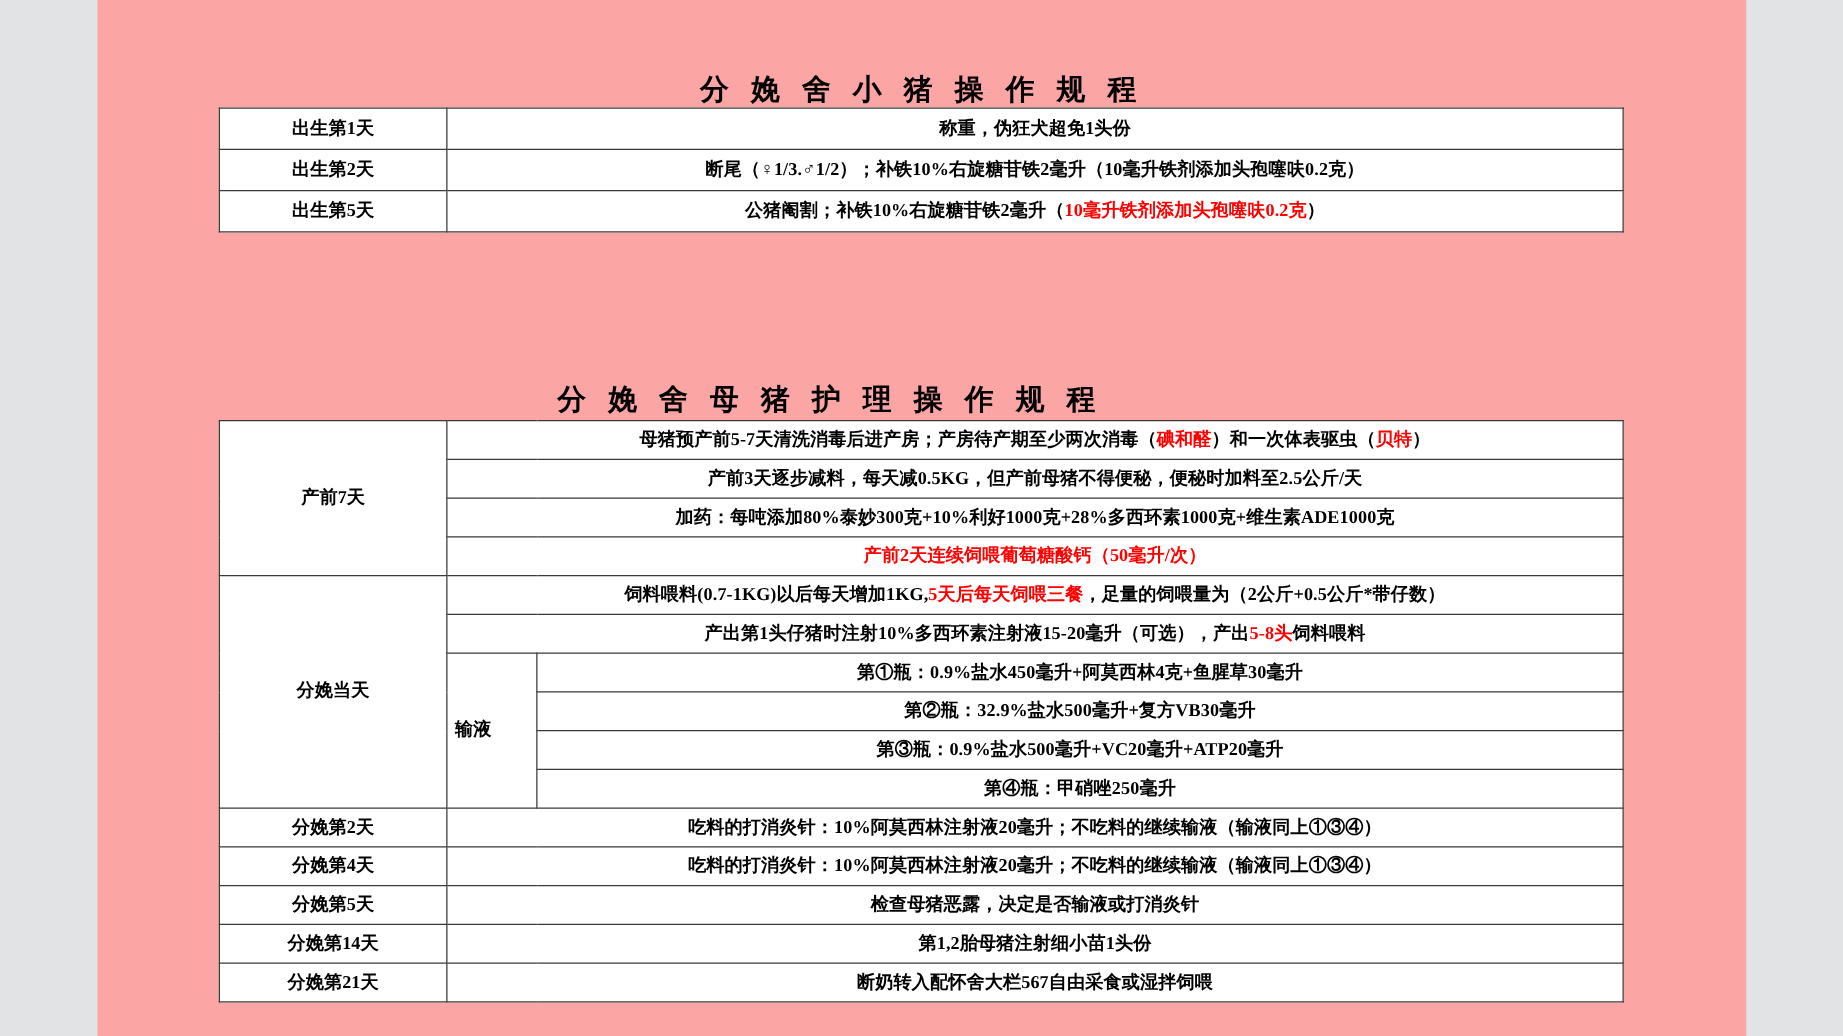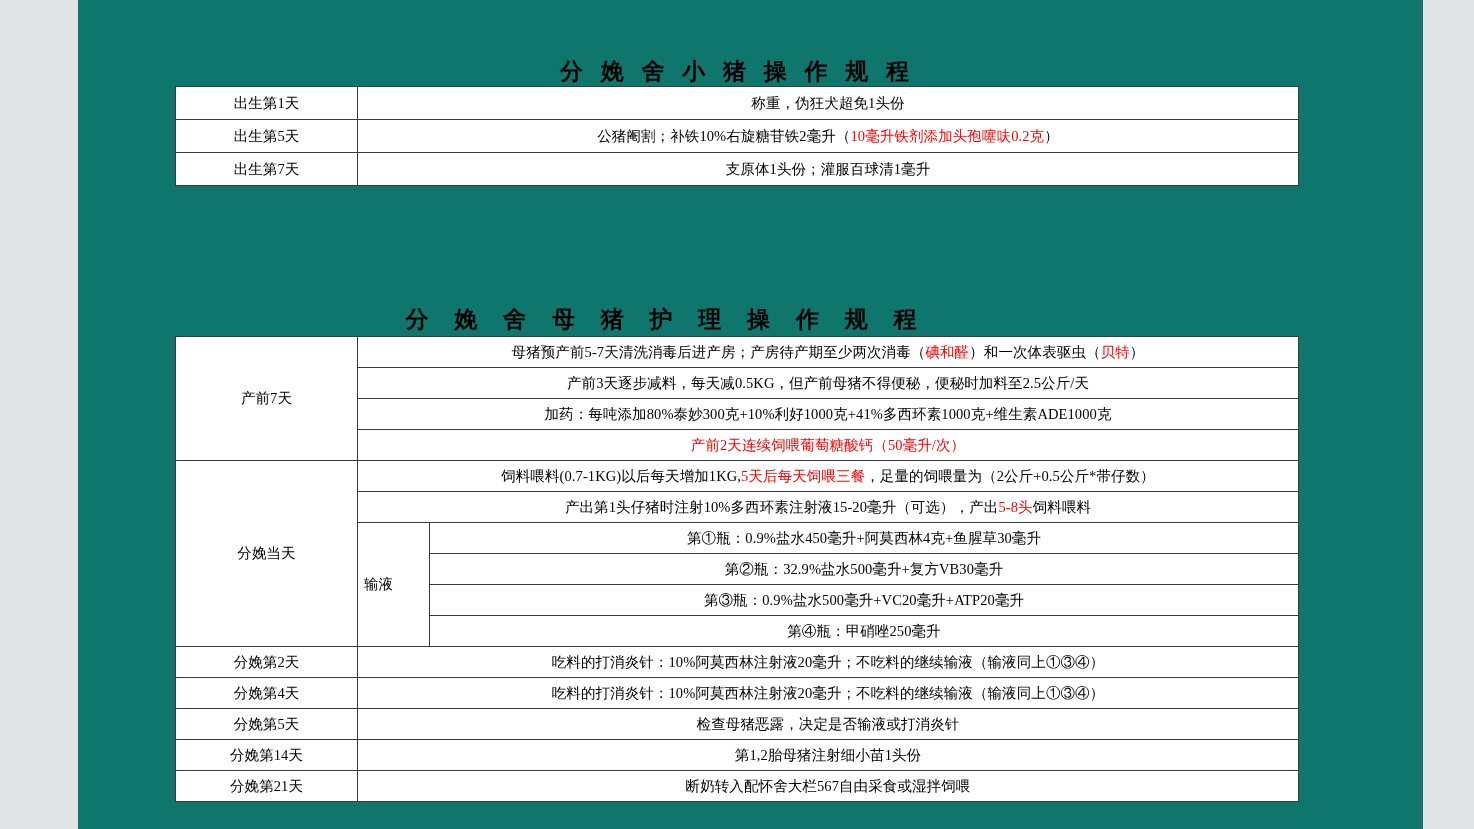--- a/index.html
+++ b/index.html
@@ -13,55 +13,53 @@
     background: #e2e3e4;
     font-family: "Liberation Serif", "DejaVu Serif", serif;
     overflow: hidden;
   }
   .page {
     position: absolute;
     left: 78px;
     top: 0;
     width: 1319px;
     height: 829px;
-    background: #0f766e;
-    padding-left: 26px;
+    background: #fca5a5;
   }
   .doc-title {
     text-align: center;
     font-size: 23px;
     font-weight: bold;
     letter-spacing: 6px;
     color: #000000;
     font-family: "Liberation Serif", "DejaVu Serif", serif;
   }
   #title-1 {
     position: absolute;
     left: 0;
     top: 56px;
     width: 1319px;
   }
   #title-2 {
     position: absolute;
     left: 0;
     top: 304px;
     width: 1172px;
-    font-family: Liberation Mono, monospace;
   }
   table.proto {
     position: absolute;
     border-collapse: collapse;
     table-layout: fixed;
     background: #fff;
   }
   table.proto td {
     border: 1.2px solid #3a3a3a;
     padding: 0 6px;
     font-size: 14.5px;
-    font-weight: normal;
+    font-weight: bold;
     color: #000;
     vertical-align: middle;
     line-height: 1.15;
     font-family: "Liberation Serif", "DejaVu Serif", serif;
     letter-spacing: 0.1px;
   }
   table.proto td.daycol {
     text-align: center;
   }
   table.proto td.content {
@@ -100,26 +98,26 @@
     <colgroup>
       <col class="c-day">
         <col class="c-body">
     </colgroup>
     <tbody id="t1-body">
         <tr>
           <td class="daycol">出生第1天</td>
           <td class="content"><span>称重，伪狂犬超免1头份</span></td>
         </tr>
         <tr>
+          <td class="daycol">出生第2天</td>
+          <td class="content"><span>断尾（♀1/3.♂1/2）；补铁10%右旋糖苷铁2毫升（10毫升铁剂添加头孢噻呋0.2克）</span></td>
+        </tr>
+        <tr>
           <td class="daycol">出生第5天</td>
           <td class="content"><span>公猪阉割；补铁10%右旋糖苷铁2毫升（</span><span class="red">10毫升铁剂添加头孢噻呋0.2克</span><span>）</span></td>
-        </tr>
-        <tr>
-          <td class="daycol">出生第7天</td>
-          <td class="content"><span>支原体1头份；灌服百球清1毫升</span></td>
         </tr>
       </tbody>
   </table>
 
   <div class="doc-title" id="title-2">分 娩 舍 母 猪 护 理 操 作 规 程</div>
 
   <table class="proto" id="table-2">
     <colgroup>
       <col class="c-day">
         <col class="c-iv">
@@ -127,21 +125,21 @@
     </colgroup>
     <tbody id="t2-body">
         <tr>
           <td class="daycol" rowspan="4">产前7天</td>
           <td class="content" colspan="2"><span>母猪预产前5-7天清洗消毒后进产房；产房待产期至少两次消毒（</span><span class="red">碘和醛</span><span>）和一次体表驱虫（</span><span class="red">贝特</span><span>）</span></td>
         </tr>
         <tr>
           <td class="content" colspan="2"><span>产前3天逐步减料，每天减0.5KG，但产前母猪不得便秘，便秘时加料至2.5公斤/天</span></td>
         </tr>
         <tr>
-          <td class="content" colspan="2"><span>加药：每吨添加80%泰妙300克+10%利好1000克+41%多西环素1000克+维生素ADE1000克</span></td>
+          <td class="content" colspan="2"><span>加药：每吨添加80%泰妙300克+10%利好1000克+28%多西环素1000克+维生素ADE1000克</span></td>
         </tr>
         <tr>
           <td class="content" colspan="2"><span class="red">产前2天连续饲喂葡萄糖酸钙（50毫升/次）</span></td>
         </tr>
         <tr>
           <td class="daycol" rowspan="6">分娩当天</td>
           <td class="content" colspan="2"><span>饲料喂料(0.7-1KG)以后每天增加1KG,</span><span class="red">5天后每天饲喂三餐</span><span>，足量的饲喂量为（2公斤+0.5公斤*带仔数）</span></td>
         </tr>
         <tr>
           <td class="content" colspan="2"><span>产出第1头仔猪时注射10%多西环素注射液15-20毫升（可选），产出</span><span class="red">5-8头</span><span>饲料喂料</span></td>

